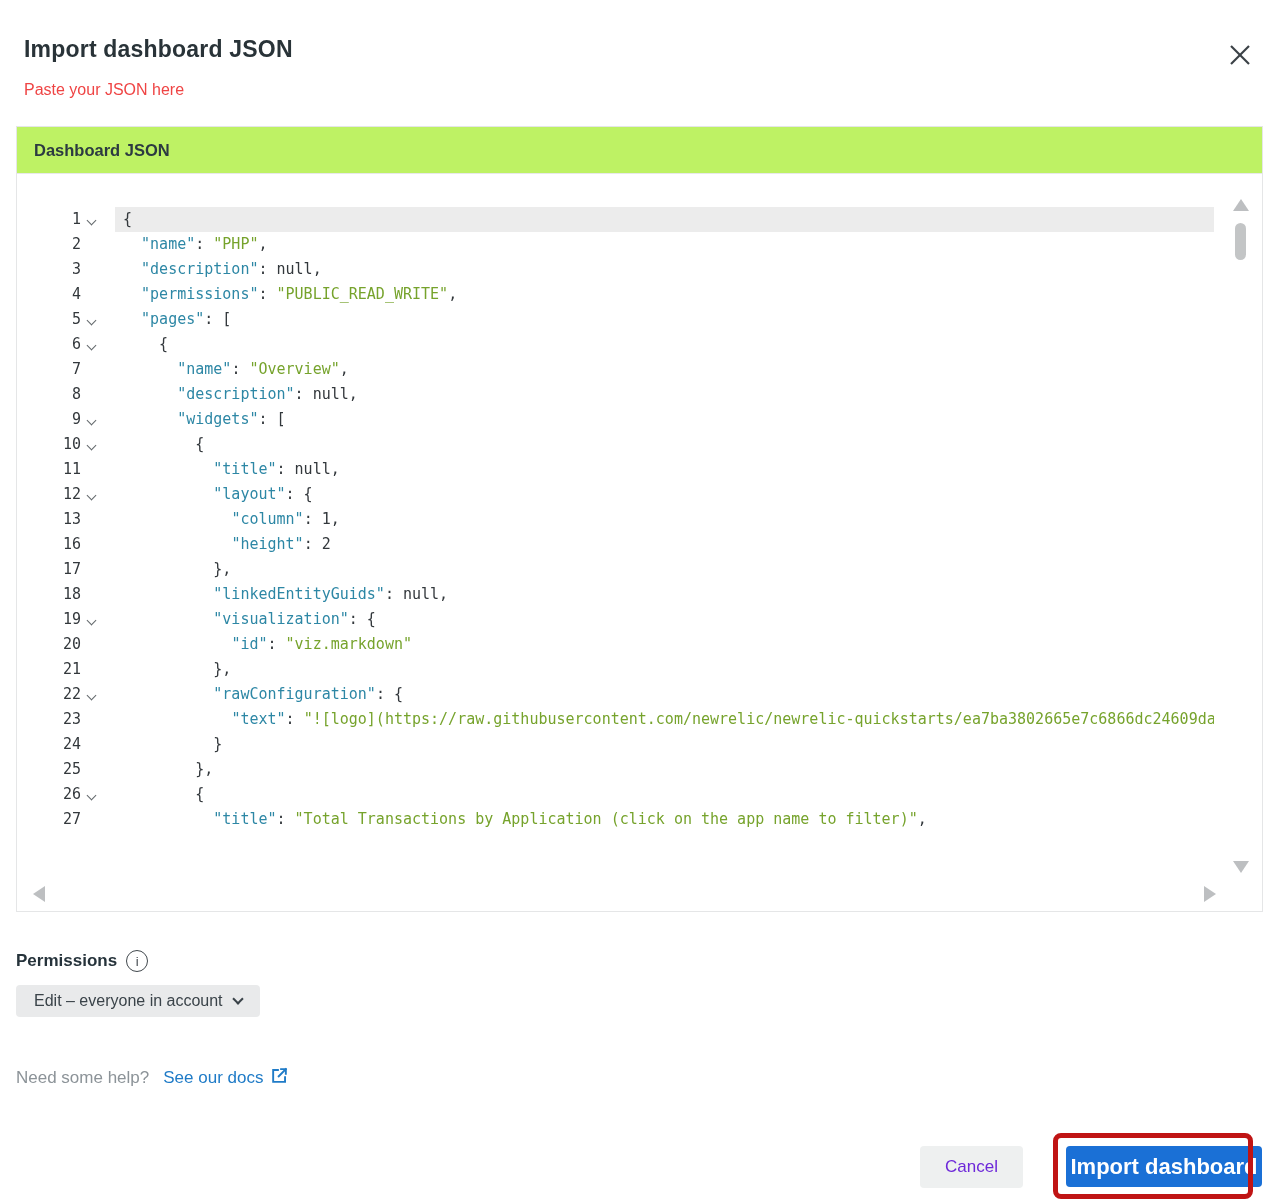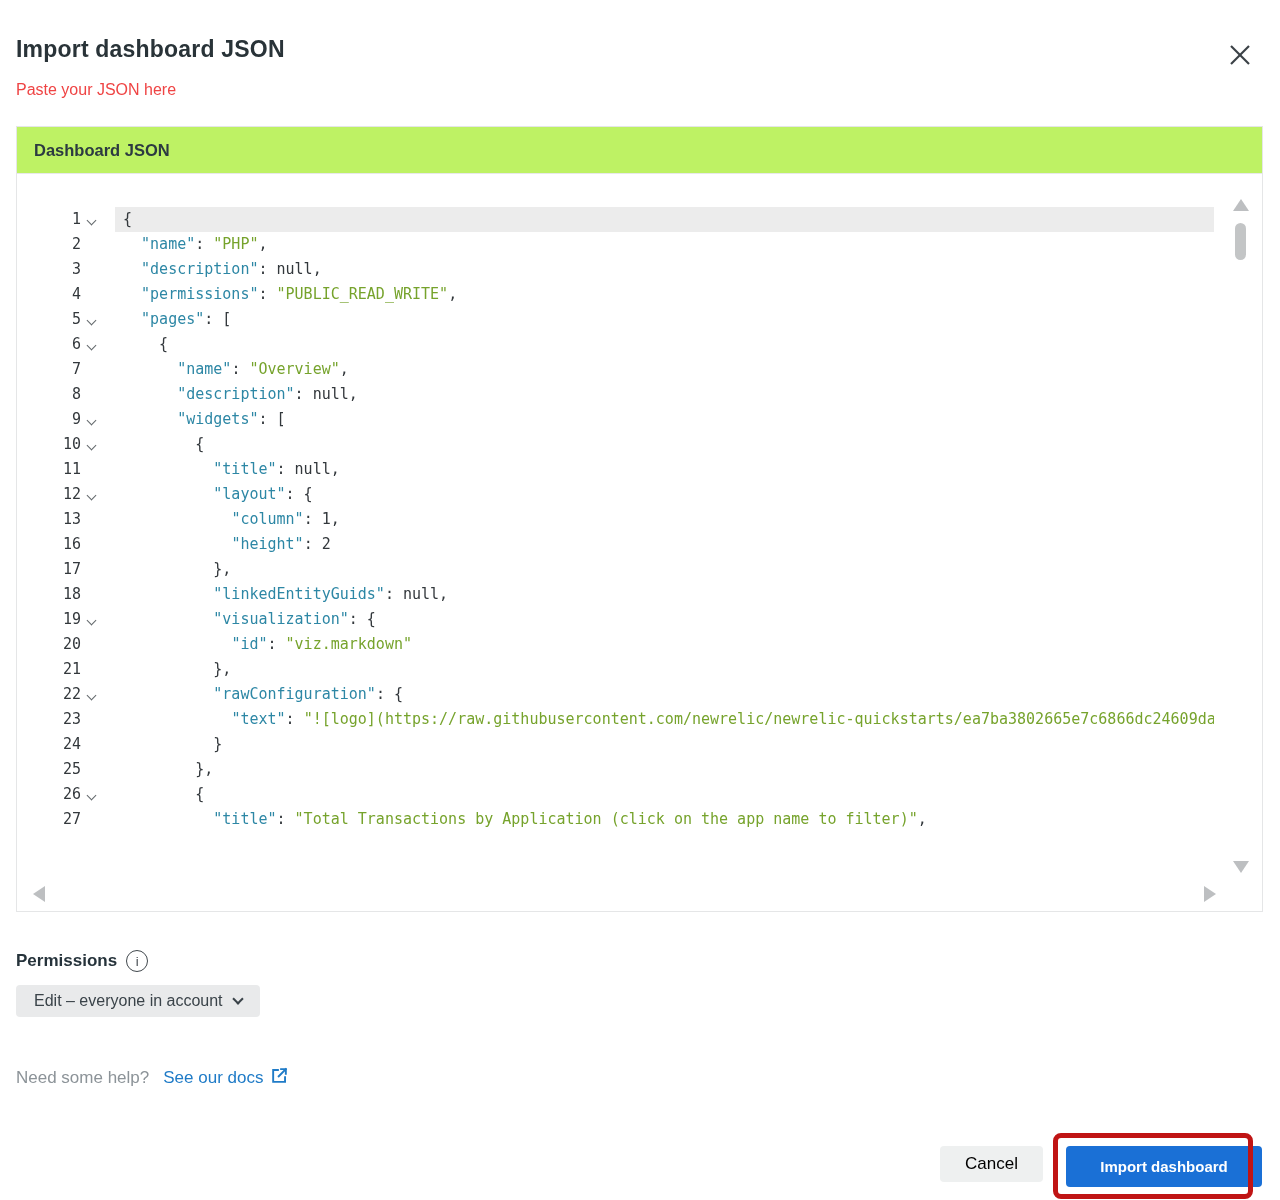--- a/index.html
+++ b/index.html
@@ -1,20 +1,20 @@
 <!DOCTYPE html>
 <html style="--c-accent: #1a70d6; --c-annot: #c01414; --c-link: #1f7bc7; --c-key: #2d87a5; --c-str: #76a32c;"><head>
 <meta charset="utf-8">
 <style>
   * { margin:0; padding:0; box-sizing:border-box; }
   html,body { width:1280px; height:1200px; background:#ffffff; font-family:"Liberation Sans",sans-serif; }
   .stage { position:relative; width:1280px; height:1200px; overflow:hidden; background:#fff; }
 
   
-  .hdr { position:absolute; left:16px; top:36px; }
+  .hdr { position:absolute; left:24px; top:36px; }
   .hdr h1 { font-size:23px; font-weight:700; color:#293338; letter-spacing:.2px; }
   .hdr .sub { margin-top:18px; font-size:16px; color:#ef4444; }
   .close-btn { position:absolute; top:40px; right:24px; width:32px; height:32px; cursor:pointer;
                display:flex; align-items:center; justify-content:center; background:none; border:none; }
 
   
   .panel { position:absolute; left:16px; top:126px; width:1247px; height:786px;
            border:1px solid #e5e6e7; background:#fff; }
   .panel-hdr { height:47px; background:#bef264; border-bottom:1px solid #e8e9ea;
                display:flex; align-items:center; padding-left:17px; }
@@ -51,26 +51,26 @@
   .dropdown span { font-size:16px; color:#3a4349; }
   .chev { width:8px; height:8px; border-right:2px solid #3a4349; border-bottom:2px solid #3a4349;
           transform:rotate(45deg); margin-top:-4px; }
 
   
   .help-row { position:absolute; left:16px; top:1066px; display:flex; align-items:center; gap:14px; }
   .help-row .q { font-size:17px; color:#8c9398; }
   .doclink { display:flex; align-items:center; gap:7px; color:var(--c-link); font-size:17px; text-decoration:none; cursor:pointer; }
 
   
-  .btn-cancel { position:absolute; left:940px; top:1146px; width:103px; height:36px; background:#eef0f0;
+  .btn-cancel { position:absolute; left:920px; top:1146px; width:103px; height:42px; background:#eef0f0;
                 border:none; border-radius:4px; font-family:"Liberation Sans",sans-serif;
-                font-size:17px; color:#000000; cursor:pointer; }
+                font-size:17px; color:#6d28d9; cursor:pointer; }
   .btn-import { position:absolute; left:1066px; top:1146px; width:196px; height:41px; background:var(--c-accent);
                 border:none; border-radius:4px; font-family:"Liberation Sans",sans-serif;
-                font-size:15px; font-weight:700; color:#ffffff; cursor:pointer; z-index:1; }
+                font-size:22px; font-weight:700; color:#ffffff; cursor:pointer; z-index:1; }
   .annot { position:absolute; left:1053px; top:1133px; width:200px; height:66px;
            border:5px solid var(--c-annot); border-radius:8px; z-index:2; pointer-events:none; }
 </style>
 </head>
 <body>
 
 <div class="stage">
 
   <div class="hdr">
     <h1>Import dashboard JSON</h1>

